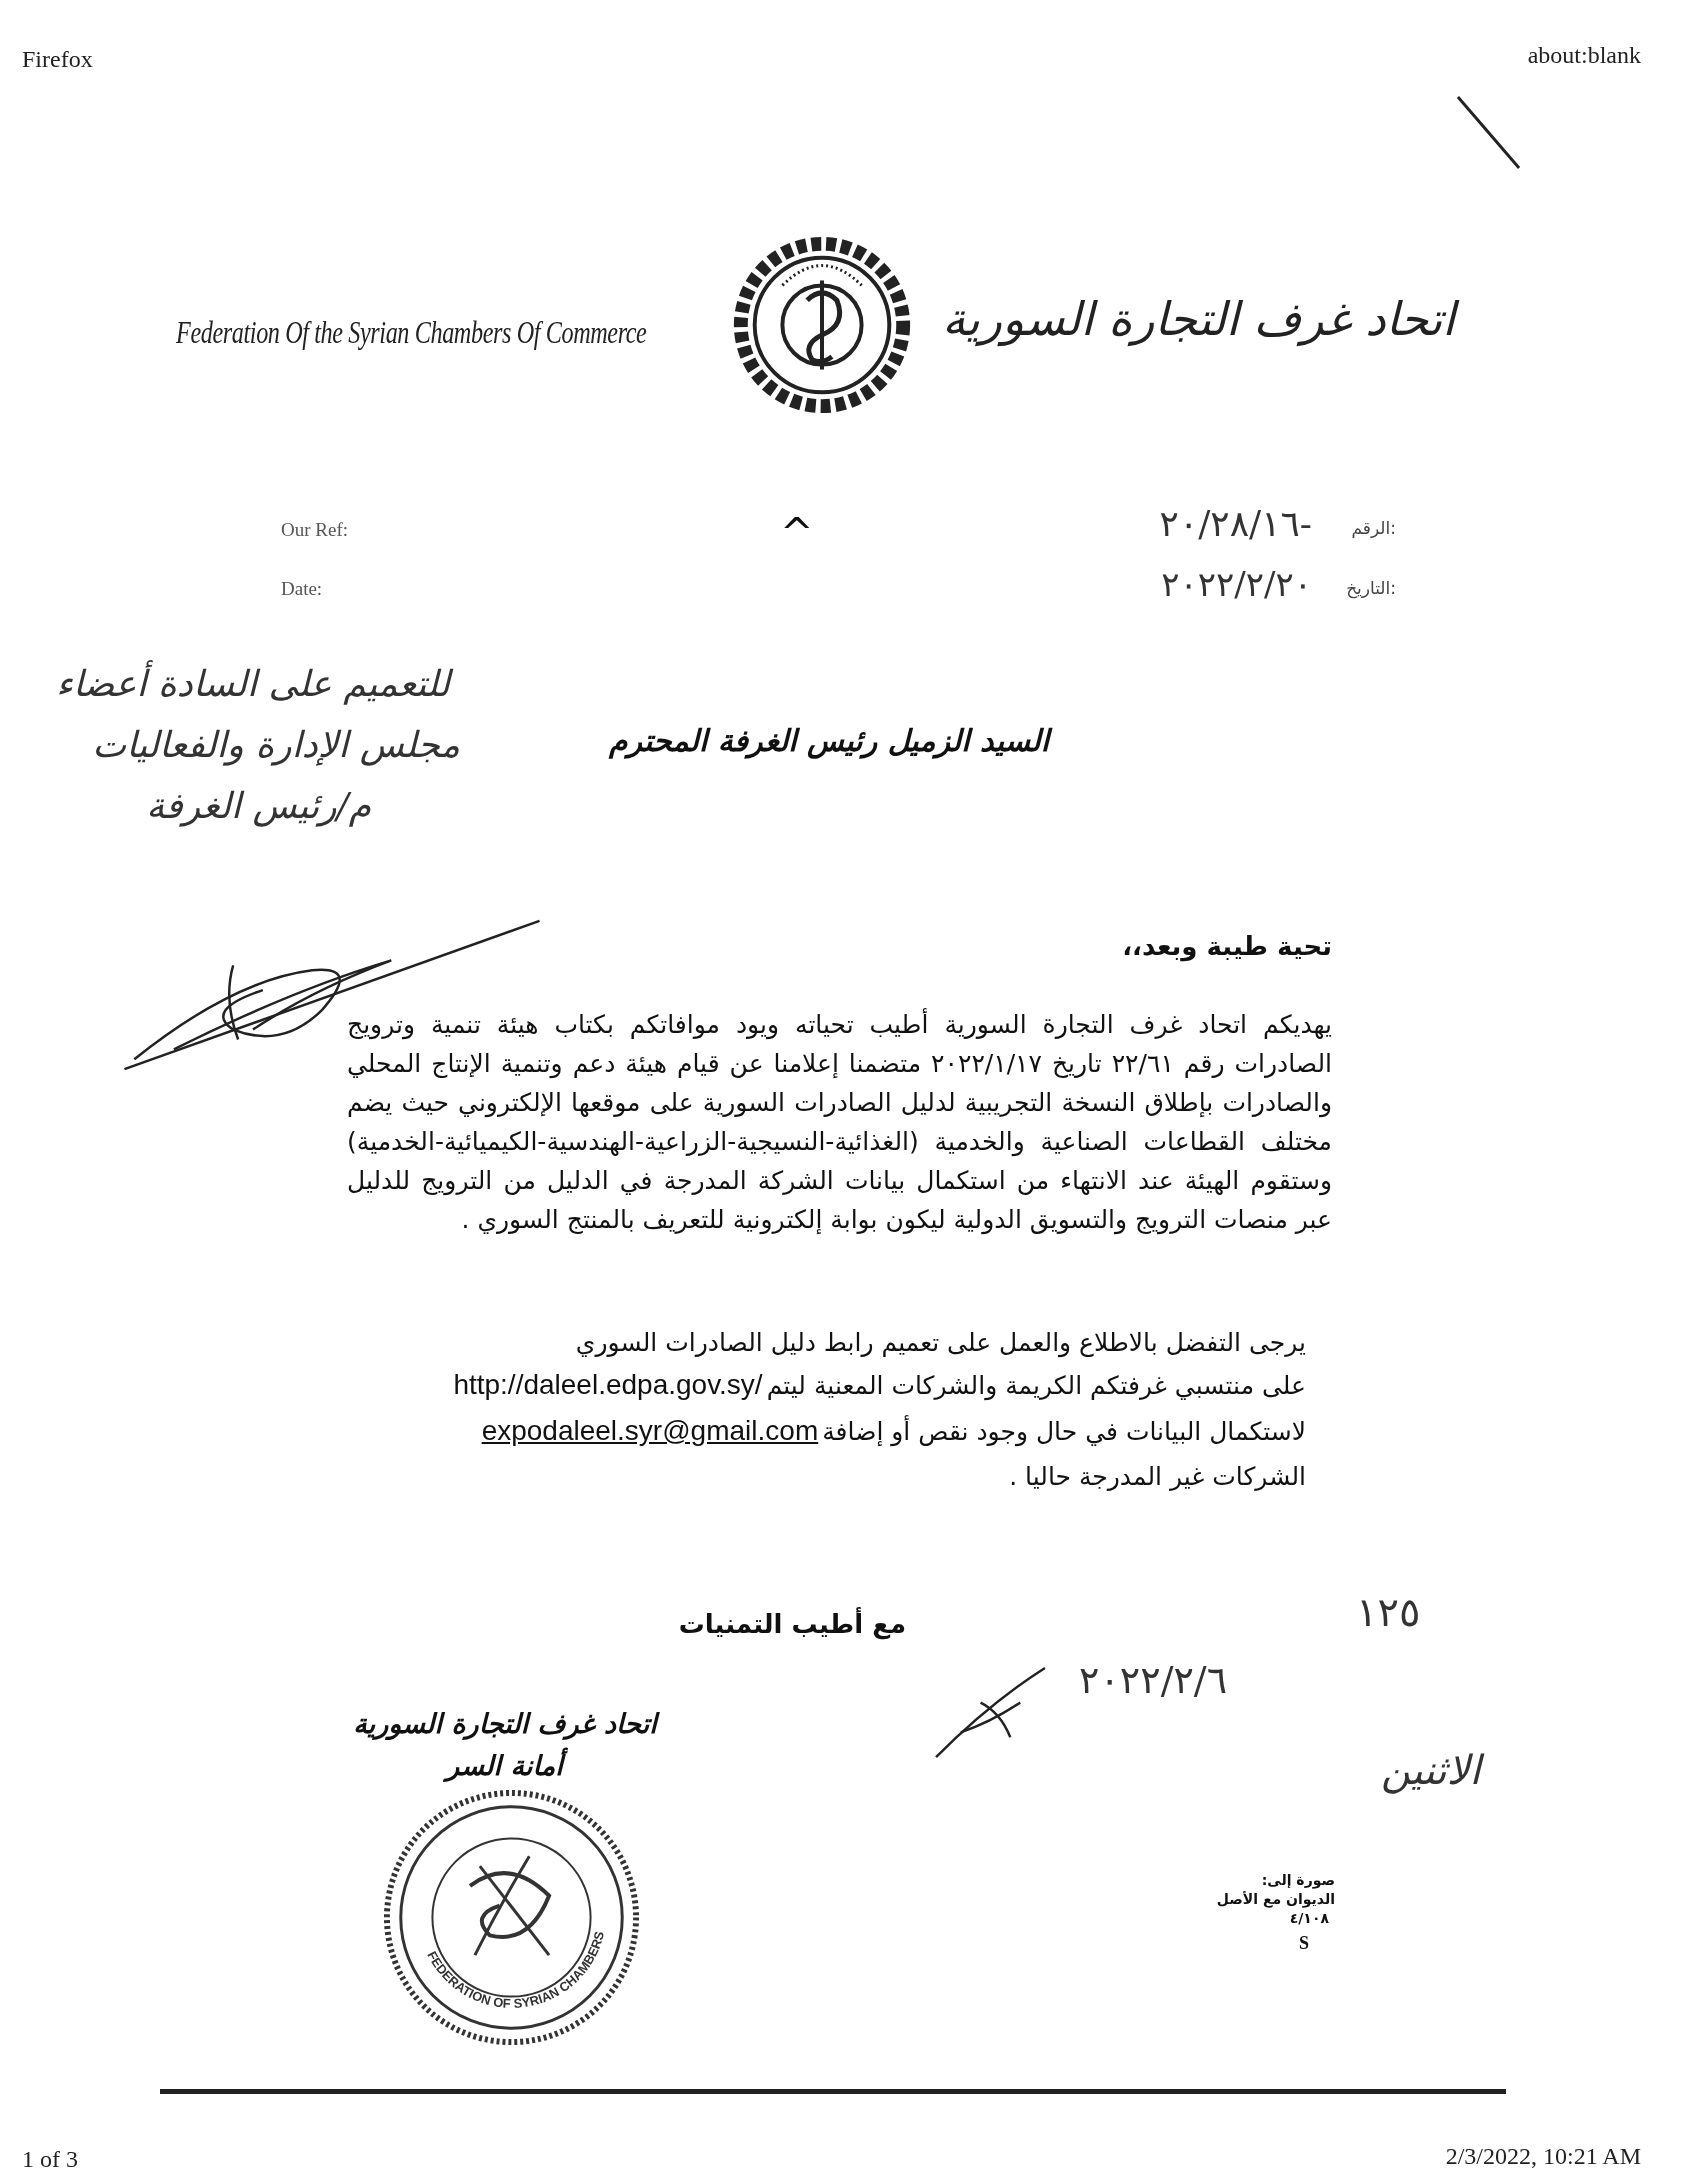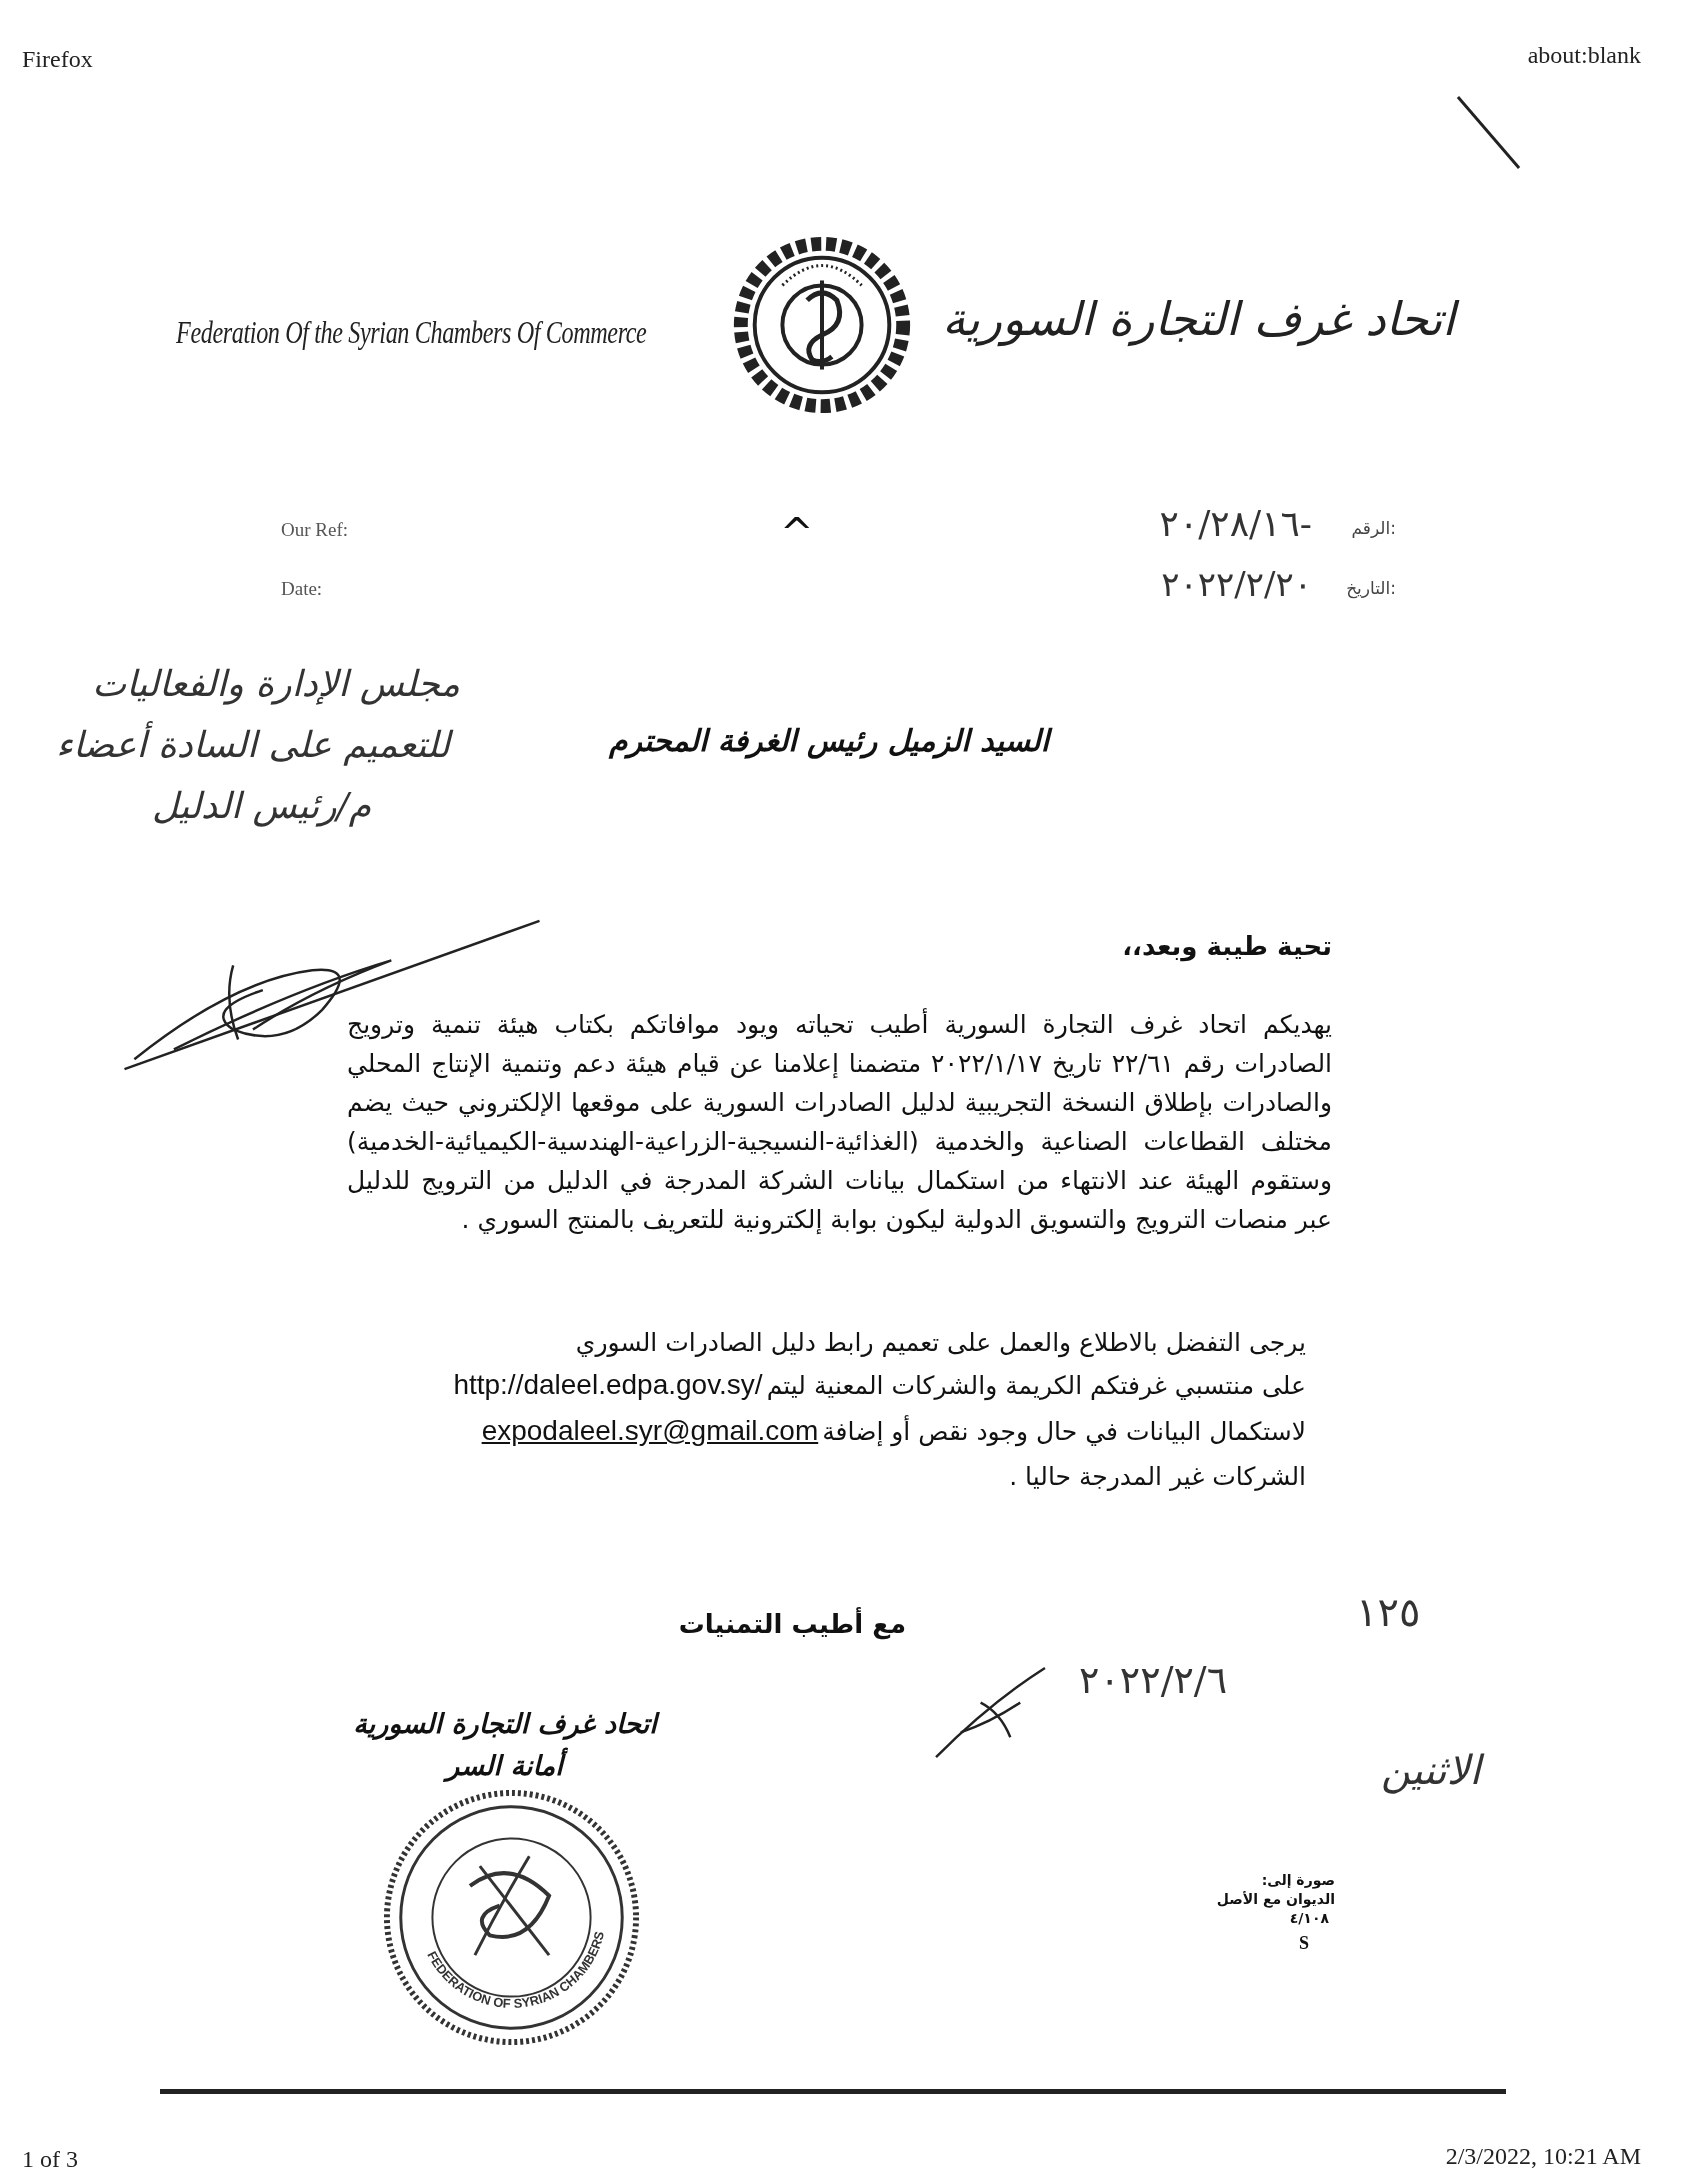--- a/index.html
+++ b/index.html
@@ -50,23 +50,23 @@
 <div class="abs ref-label" style="left:281px; top:519px;">Our Ref:</div>
 <div class="abs ref-label" style="left:281px; top:578px;">Date:</div>
 <div class="abs" style="left:780px; top:510px; font-size:40px; font-family:'DejaVu Sans', sans-serif;">^</div>
 
 <div class="abs ar-small" style="right:287px; top:518px;">:الرقم</div>
 <div class="abs ar-small" style="right:287px; top:578px;">:التاريخ</div>
 <div class="abs handwritten" style="right:371px; top:503px; font-size:36px; direction:ltr; font-style:normal;">٢٠/٢٨/١٦-</div>
 <div class="abs handwritten" style="right:371px; top:564px; font-size:34px; direction:ltr; font-style:normal;">٢٠٢٢/٢/٢٠</div>
 
 <div class="abs" style="left:54px; top:653px; width:416px;">
+  <div class="handwritten" style="font-size:36px; line-height:61px; text-align:right; padding-right:20px;">للتعميم على السادة أعضاء</div>
   <div class="handwritten" style="font-size:36px; line-height:61px; text-align:right; padding-right:10px;">مجلس الإدارة والفعاليات</div>
-  <div class="handwritten" style="font-size:36px; line-height:61px; text-align:right; padding-right:20px;">للتعميم على السادة أعضاء</div>
-  <div class="handwritten" style="font-size:36px; line-height:61px; text-align:right; padding-right:99px;">م/رئيس الدليل</div>
+  <div class="handwritten" style="font-size:36px; line-height:61px; text-align:right; padding-right:99px;">م/رئيس الغرفة</div>
 </div>
 
 <svg class="abs" style="left:114px; top:911px;" width="436" height="168" viewBox="0 0 440 170">
   <g fill="none" stroke="#222" stroke-width="2.5">
     <path d="M10 160 Q150 110 430 10"></path>
     <path d="M20 150 Q120 70 200 60 Q250 55 210 100 Q170 140 120 120 Q90 100 150 80"></path>
     <path d="M120 55 Q110 90 125 130"></path>
     <path d="M60 140 Q180 80 280 50 Q200 80 140 120"></path>
   </g>
 </svg>

